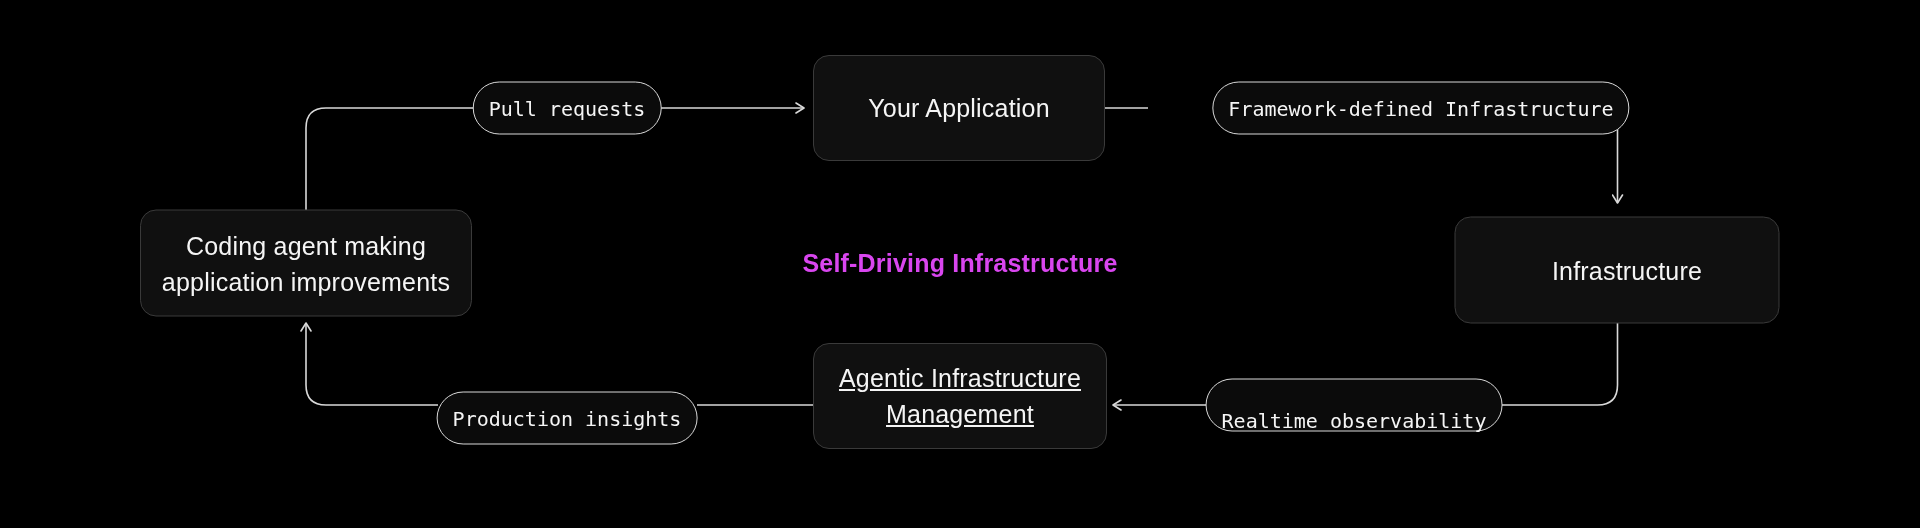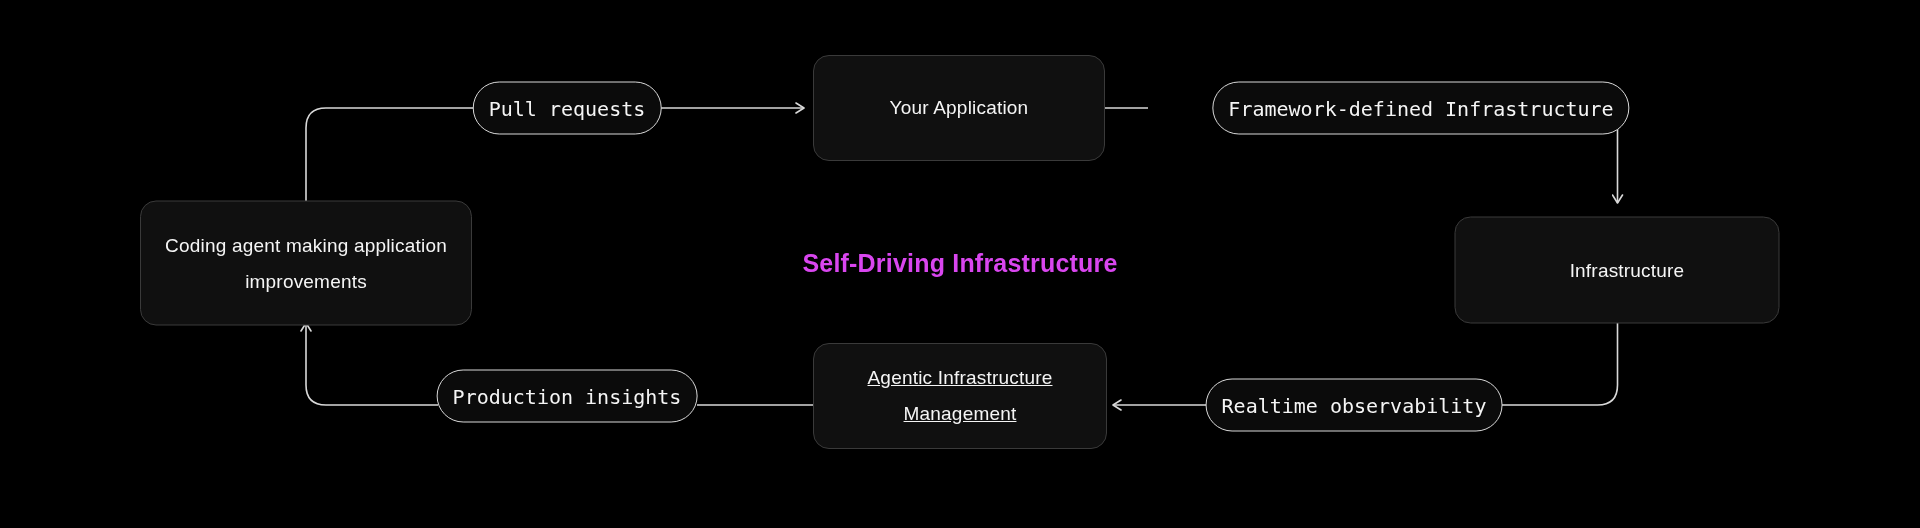--- a/index.html
+++ b/index.html
@@ -28,21 +28,21 @@
     stroke-width: 1.6;
   }
   
   .node {
     position: absolute;
     transform: translate(-50%, -50%);
     background: #101010;
     border: 1px solid #3a3a3a;
     border-radius: 16px;
     color: #f5f5f5;
-    font-size: 19px;
+    font-size: 25px;
     line-height: 36px;
     letter-spacing: 0.2px;
     display: flex;
     align-items: center;
     justify-content: center;
     text-align: center;
     box-sizing: border-box;
   }
   .node .node-label { padding: 0 14px; }
   
@@ -110,35 +110,35 @@
   </div>
 
   <div class="node" style="left:1617px; top:270px; width:325px; height:107px;padding-left:20px;">
     <div class="node-label">Infrastructure</div>
   </div>
 
   <div class="node" style="left:960px; top:396px; width:294px; height:106px;text-decoration:underline;">
     <div class="node-label">Agentic Infrastructure Management</div>
   </div>
 
-  <div class="node" style="left:306px; top:263px; width:332px; height:125px;">
+  <div class="node" style="left:306px; top:263px; width:332px; height:107px;">
     <div class="node-label">Coding agent making application improvements</div>
   </div>
 
   <div class="pill" style="left:567px; top:108px;">
     <span>Pull requests</span>
   </div>
 
   <div class="pill" style="left:1421px; top:108px;">
     <span>Framework-defined Infrastructure</span>
   </div>
 
-  <div class="pill" style="left:1354px; top:405px;">
+  <div class="pill" style="left:1354px; top:405px;align-items:flex-end;">
     <span>Realtime observability</span>
   </div>
 
-  <div class="pill" style="left:567px; top:396px;align-items:center;">
+  <div class="pill" style="left:567px; top:418px;align-items:center;">
     <span>Production insights</span>
   </div>
 
   <div class="diagram-title">Self-Driving Infrastructure</div>
 
 </div>
 
 </body></html>

